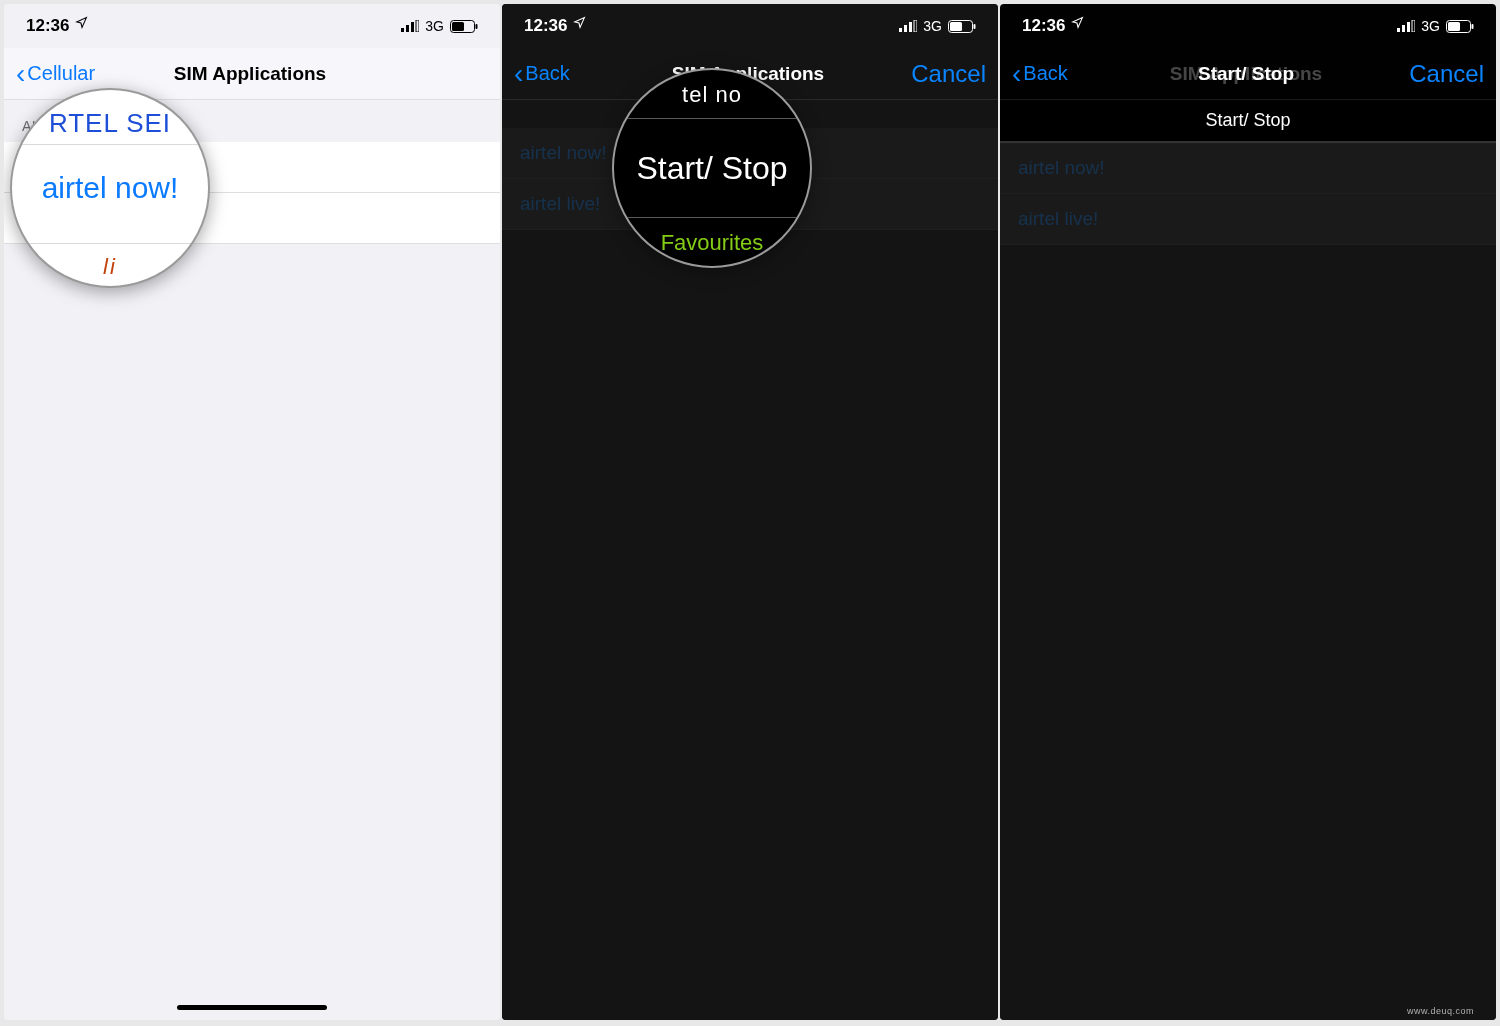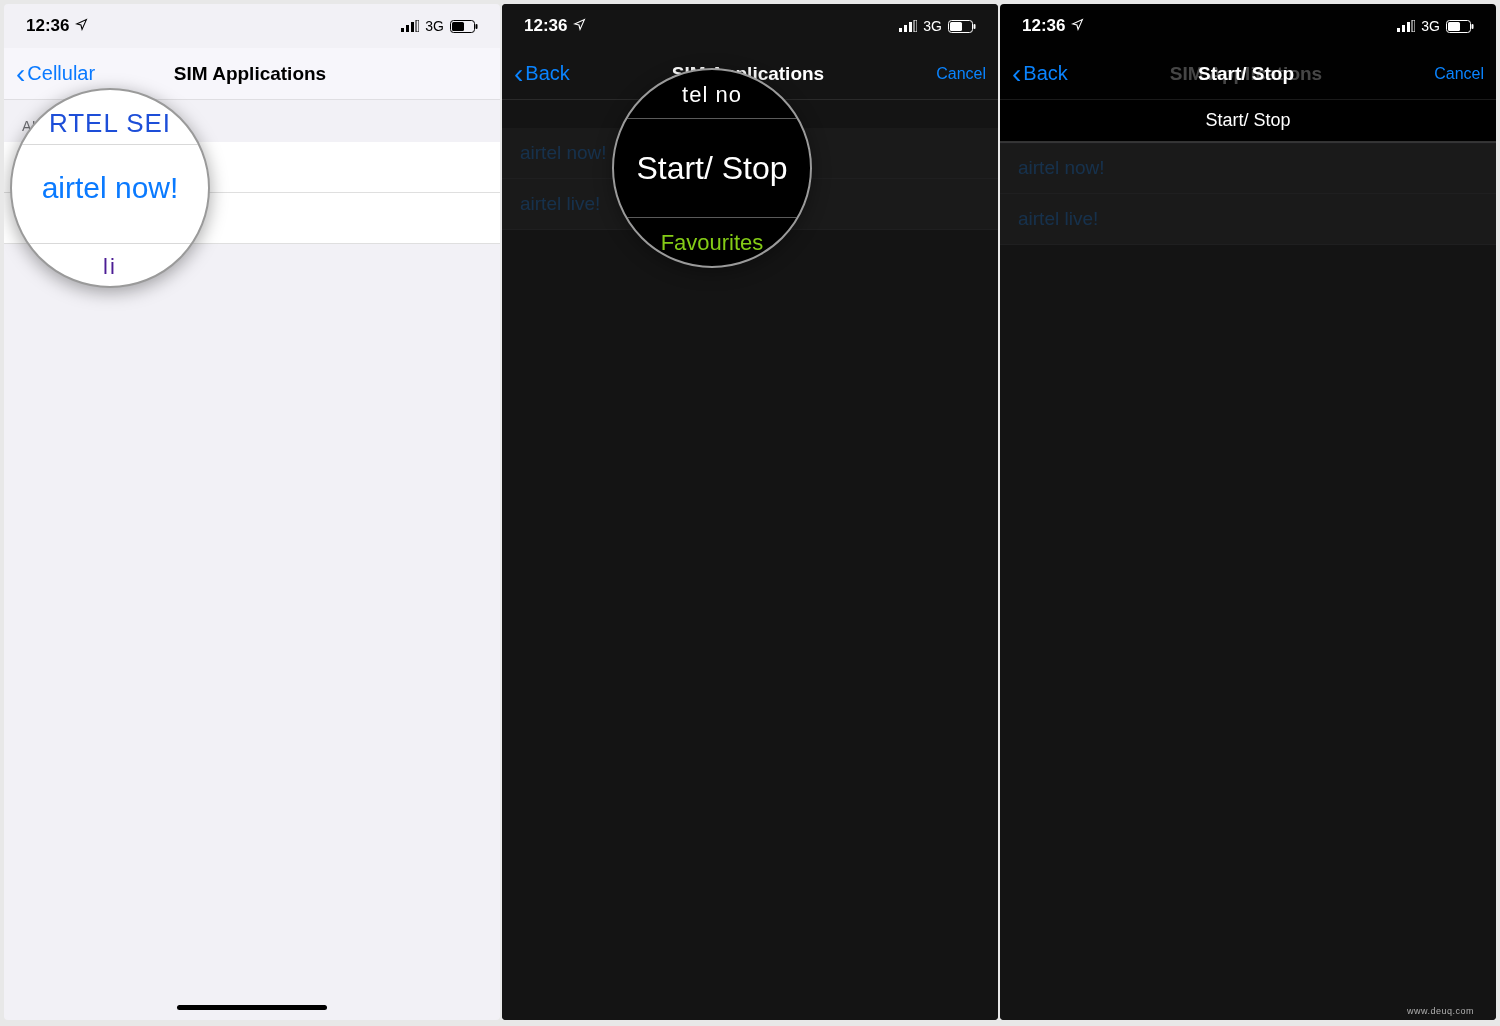--- a/index.html
+++ b/index.html
@@ -35,42 +35,42 @@
     justify-content: space-between;
     align-items: center;
     padding: 0 22px;
     font-size: 17px;
     font-weight: 600;
     position: relative;
     z-index: 4;
   }
   .phone.light .status-bar { color:#000; }
   .phone.dark .status-bar  { color:#fff; }
-  .status-left { display:flex; align-items:center; gap:6px; }
+  .status-left { display:flex; align-items:flex-start; gap:6px; }
   .status-right { display:flex; align-items:center; gap:6px; font-size:14px; font-weight:500;}
   .loc-icon { font-size:14px; transform: rotate(0deg); }
   .signal-icon svg, .battery-icon svg { display:block; }
 
   
   .nav-bar {
     height: 52px;
     display: flex;
     align-items: center;
     justify-content: space-between;
     padding: 0 12px;
     font-size: 20px;
     border-bottom: 1px solid rgba(128,128,128,0.2);
     position: relative;
     z-index: 4;
   }
   .phone.light .nav-bar { background:#f7f6fb; }
   .nav-back { display:flex; align-items:center; color:#0a7aff; font-size:20px; cursor:pointer; }
   .nav-back .chev { font-size:28px; font-weight:300; margin-right:2px; line-height:1; }
   .nav-title { font-weight:600; position:absolute; left:0; right:4px; text-align:center; font-size:19px; pointer-events:none; }
-  .nav-cancel { color:#0a7aff; font-size:16px; cursor:pointer;margin-left:20px; }
+  .nav-cancel { color:#0a7aff; font-size:24px; cursor:pointer;margin-left:20px; }
   .phone.dark .nav-back, .phone.dark .nav-cancel { color:#0a84ff; }
 
   
   .content { position:relative; }
   .section-header {
     font-size:14px; letter-spacing:0.3px;
     color:#6d6d72;
     padding: 18px 18px 8px;
     text-transform: uppercase;
   }
@@ -103,21 +103,21 @@
     z-index: 10;
     box-shadow: 0 4px 18px rgba(0,0,0,0.35);
     display:flex; align-items:center; justify-content:center;
     pointer-events:none;
   }
   .mag-light { background:#fff; width:200px; height:200px; top:84px; left:6px; }
   .mag-light .t1 { position:absolute; top:18px; font-size:26px; color:#1d4ed8; letter-spacing:1px; }
   .mag-light .t2 { font-size:30px; color:#0a7aff; font-weight:400; }
   .mag-light .hr1 { position:absolute; left:0; right:0; top:54px; border-top:1px solid rgba(128,128,128,0.3); }
   .mag-light .hr2 { position:absolute; left:0; right:0; bottom:42px; border-top:1px solid rgba(128,128,128,0.3); }
-  .mag-light .t3 { position:absolute; bottom:6px; font-size:22px; color:#4c1d95; letter-spacing:2px; }
+  .mag-light .t3 { position:absolute; bottom:6px; font-size:22px; color:#c2410c; letter-spacing:2px;font-style:italic; }
 
   .mag-dark { background:#000; width:200px; height:200px; }
   .mag2 { top:64px; left:110px;text-align:right; }
   .mag3 { top:110px; left:128px; }
   .mag-dark .big { color:#fff; font-size:32px; font-weight:400; }
   .mag-dark .small-top { position:absolute; top:12px; color:#fff; font-size:22px; letter-spacing:1px; }
   .mag-dark .hr1 { position:absolute; left:0; right:0; top:48px; border-top:1px solid rgba(180,180,180,0.5); }
   .mag-dark .hr2 { position:absolute; left:0; right:0; bottom:48px; border-top:1px solid rgba(180,180,180,0.5); }
   .mag-dark .mgfav { position:absolute; bottom:10px; color:#84cc16; font-size:22px; }
 

